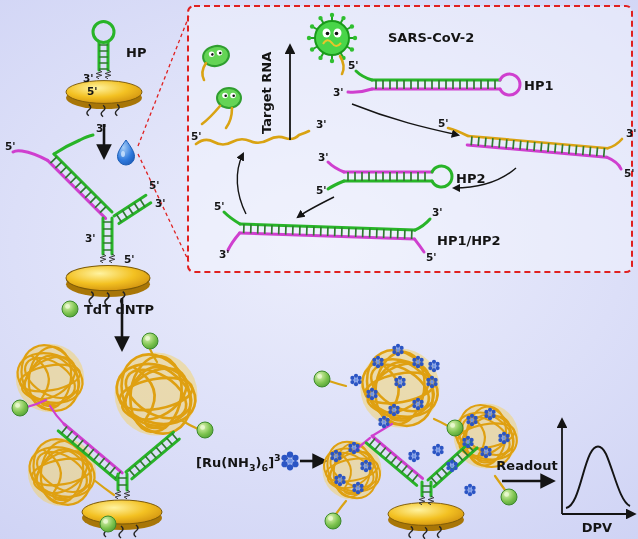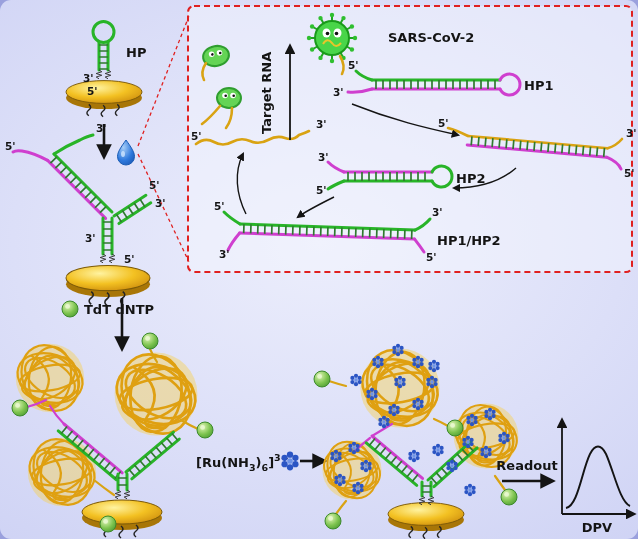--- a/index.html
+++ b/index.html
@@ -1,20 +1,19 @@
 <!DOCTYPE html>
 <html><head>
 <meta charset="utf-8">
 <style>
   html,body{margin:0;padding:0;background:#9aa0dd;}
   .stage{
     position:relative;width:638px;height:539px;overflow:hidden;
     background:radial-gradient(120% 100% at 50% 45%, #eceefc 0%, #dcdff8 40%, #c2c7f1 100%);
     font-family:"DejaVu Sans",sans-serif;
-    border-radius:11px;
   }
   svg{display:block}
   .t  {font:bold 13px "DejaVu Sans",sans-serif;fill:#141414}
   .tp {font:bold 10.5px "DejaVu Sans",sans-serif;fill:#141414}
   .sub{font-size:9.5px}
   .mid{text-anchor:middle}
   .sG{fill:none;stroke:#28b428;stroke-width:3;stroke-linecap:round}
   .sM{fill:none;stroke:#cf3fcf;stroke-width:3;stroke-linecap:round}
   .sY{fill:none;stroke:#d9a313;stroke-width:2.6;stroke-linecap:round}
   .cn{fill:none;stroke-width:2.2;stroke-linecap:round}

